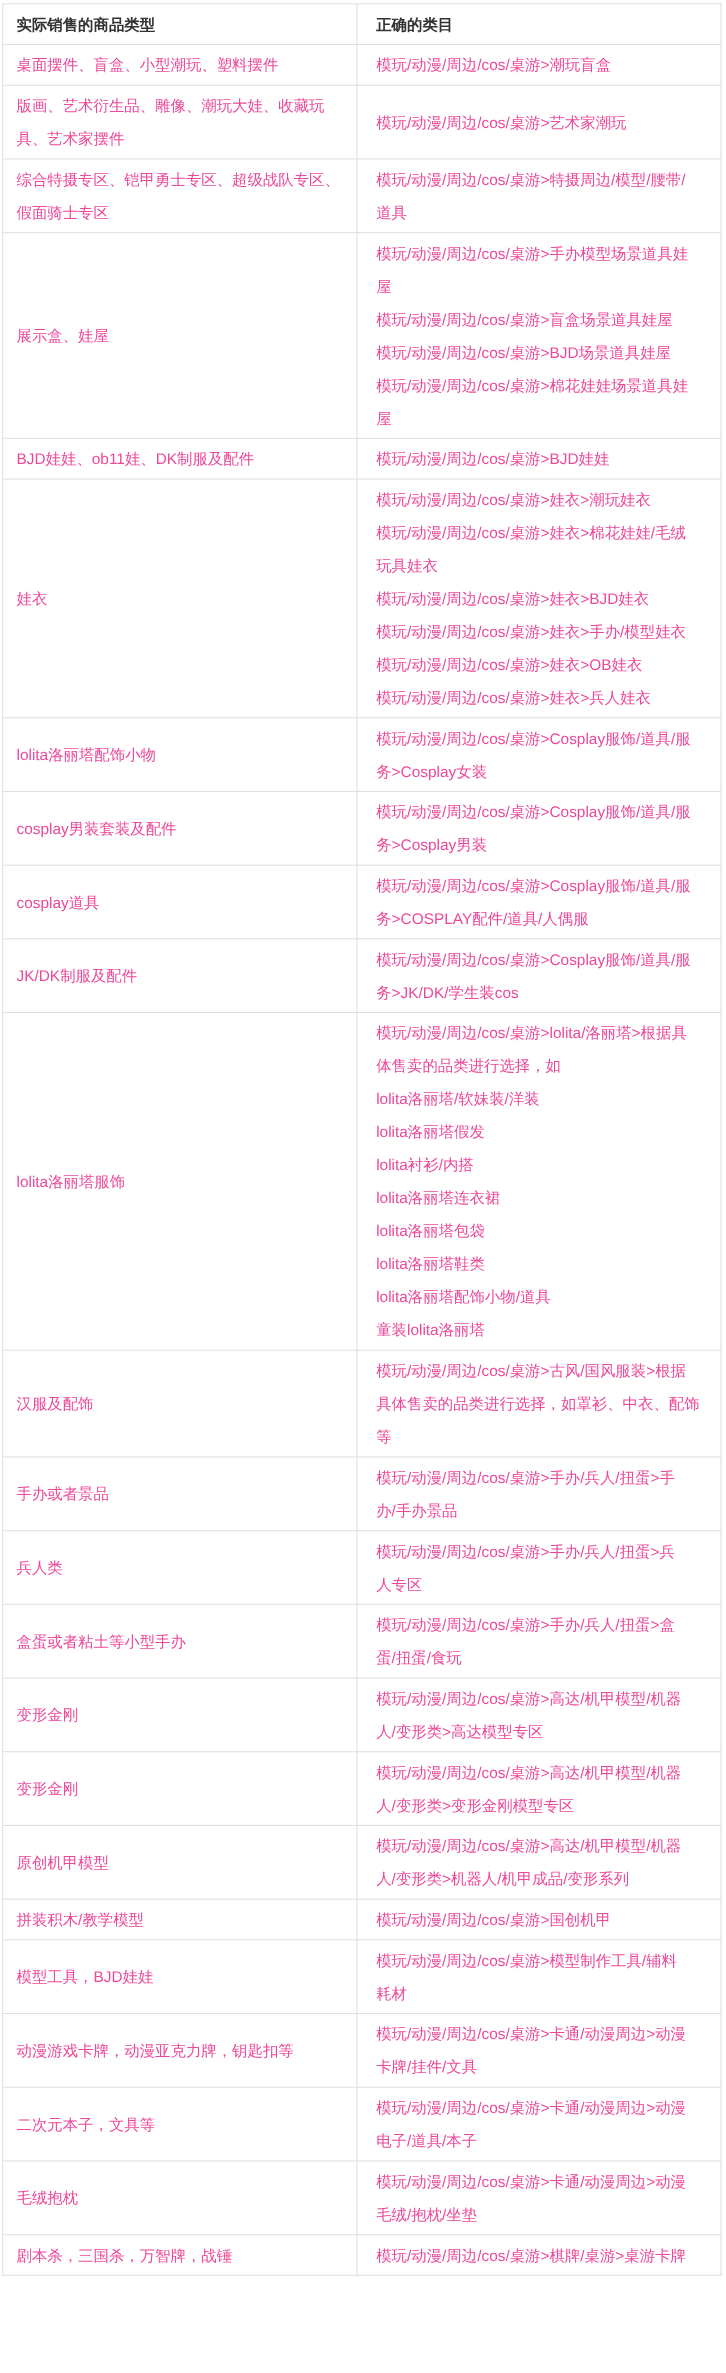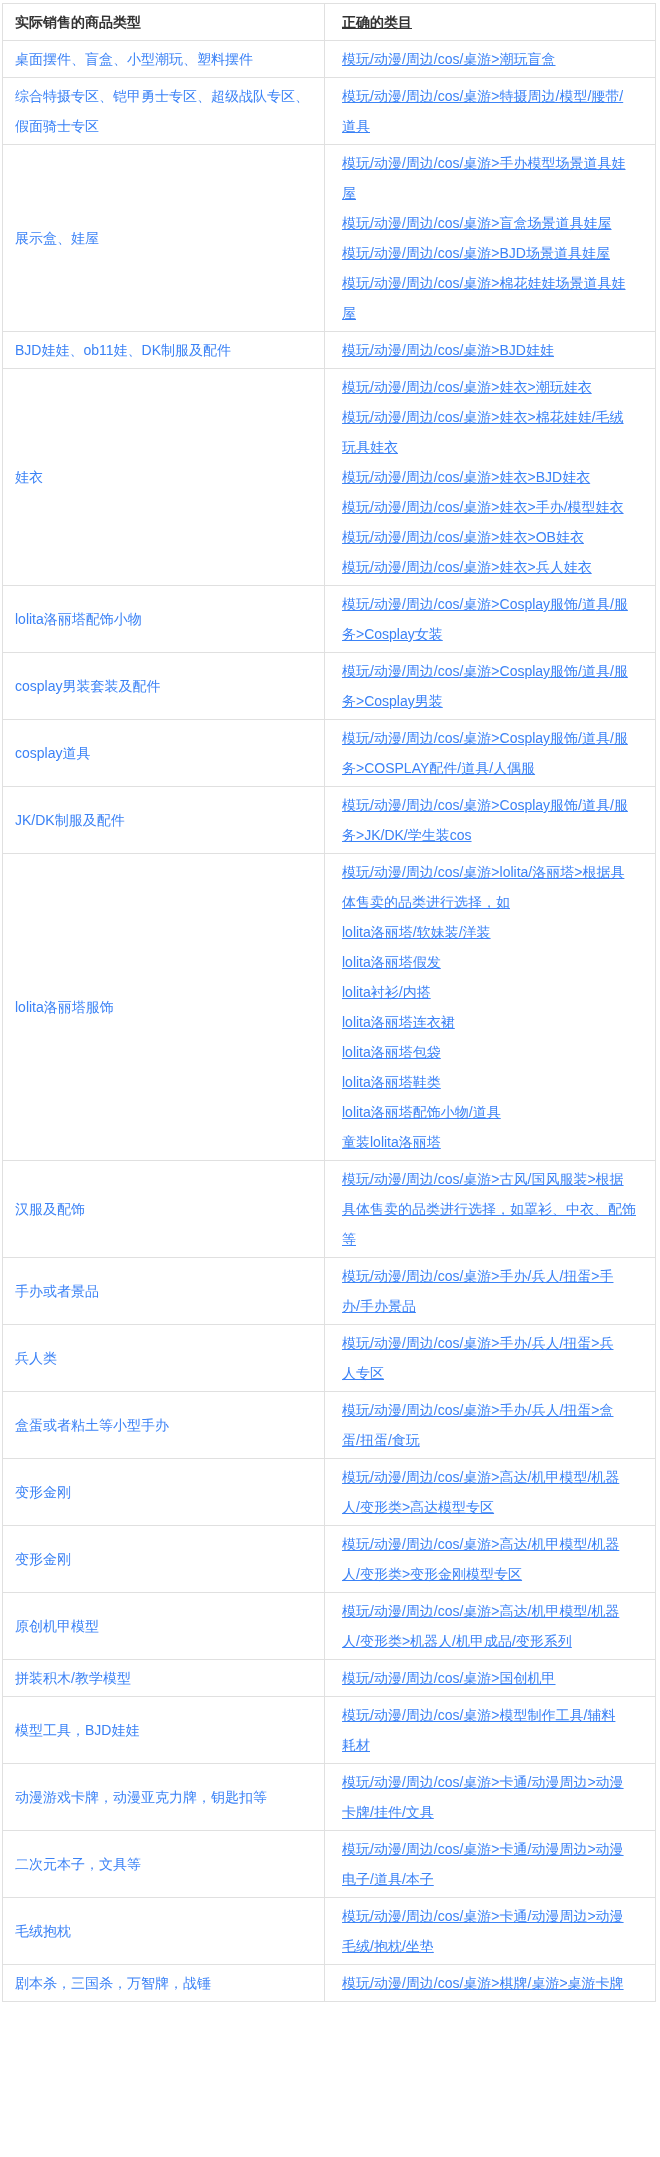--- a/index.html
+++ b/index.html
@@ -31,28 +31,27 @@
     line-height: 30px;
     padding: 3px 14px 3px 12px;
     box-sizing: border-box;
     white-space: pre-line;      
     word-break: break-all;
     overflow: hidden;
   }
   table.cat-table td:last-child,
   table.cat-table th:last-child {
     padding-left: 17px;
-    text-decoration: underline;
   }
   table.cat-table th {
     color: #333333;
     font-weight: bold;
   }
   table.cat-table td {
-    color: #3b82f6;
+    color: #ec4899;
     font-weight: normal;
   }
 </style>
 </head>
 <body>
 
 <div class="page">
   <table class="cat-table">
     <colgroup>
         <col class="c1">
@@ -63,20 +62,25 @@
         <th>实际销售的商品类型</th>
         <th>正确的类目</th>
       </tr>
     </thead>
     <tbody>
       <tr>
         <td>桌面摆件、盲盒、小型潮玩、塑料摆件</td>
         <td>模玩/动漫/周边/cos/桌游&gt;潮玩盲盒</td>
       </tr>
       <tr>
+        <td>版画、艺术衍生品、雕像、潮玩大娃、收藏玩
+具、艺术家摆件</td>
+        <td>模玩/动漫/周边/cos/桌游&gt;艺术家潮玩</td>
+      </tr>
+      <tr>
         <td>综合特摄专区、铠甲勇士专区、超级战队专区、
 假面骑士专区</td>
         <td>模玩/动漫/周边/cos/桌游&gt;特摄周边/模型/腰带/
 道具</td>
       </tr>
       <tr>
         <td>展示盒、娃屋</td>
         <td>模玩/动漫/周边/cos/桌游&gt;手办模型场景道具娃
 屋
 模玩/动漫/周边/cos/桌游&gt;盲盒场景道具娃屋

